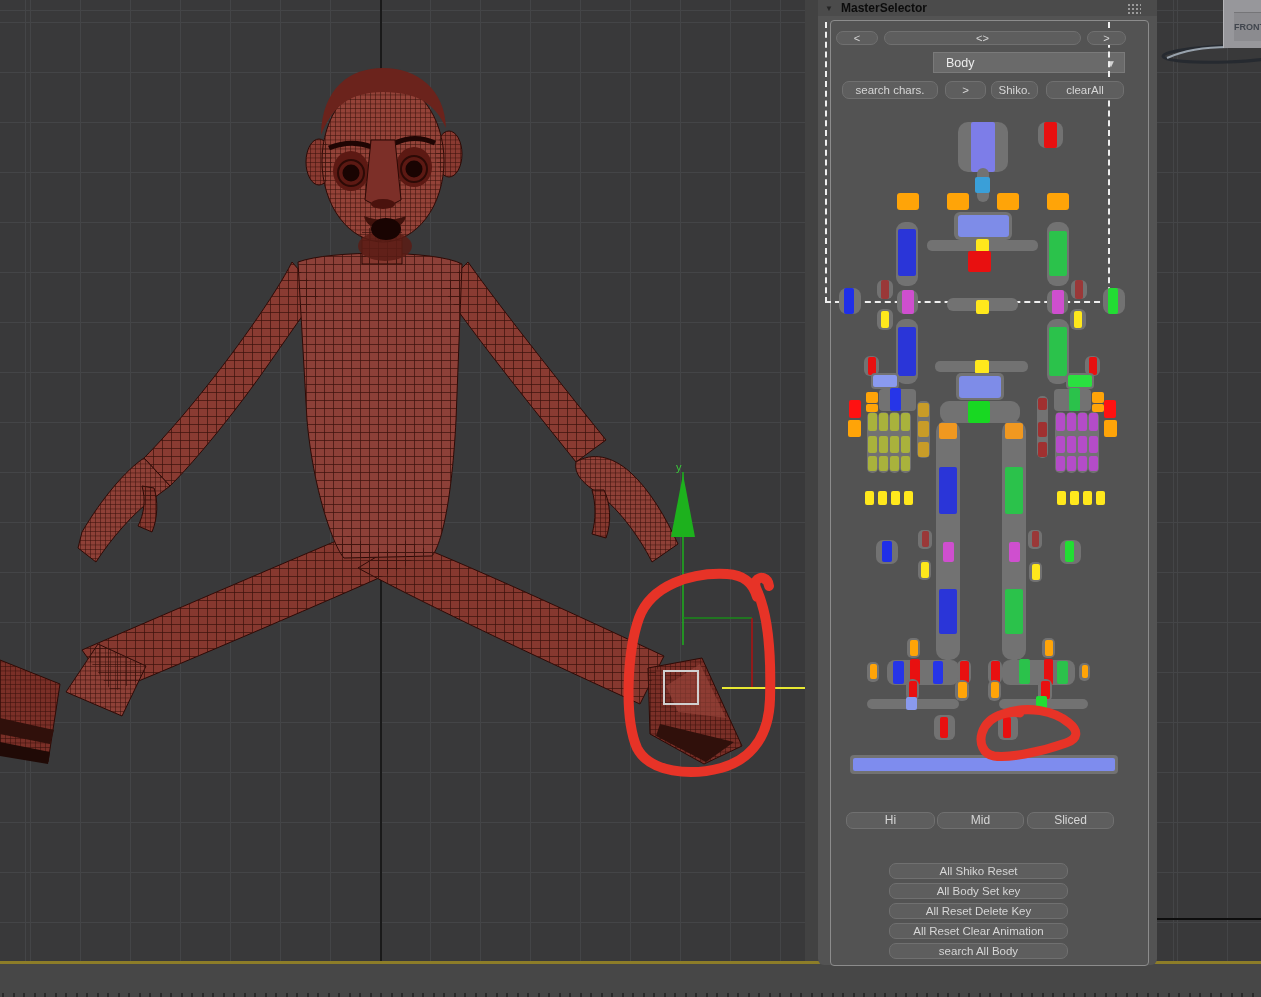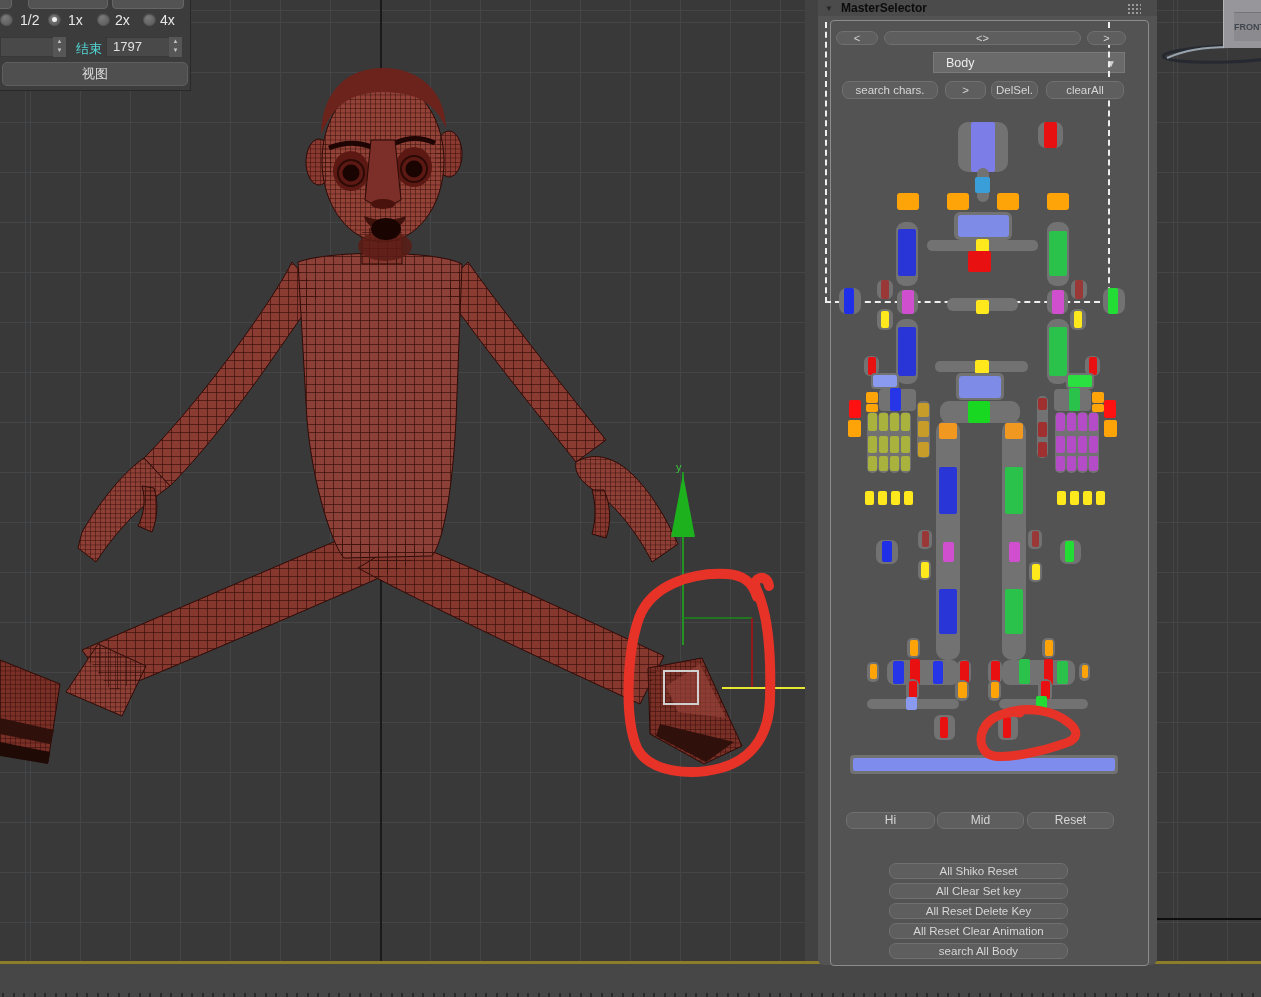--- a/index.html
+++ b/index.html
@@ -288,41 +288,20 @@
       <div class="tick" style="left: 1178px; position: absolute;"></div>
       <div class="tick" style="left: 1188.5px; position: absolute;"></div>
       <div class="tick" style="left: 1199px; position: absolute;"></div>
       <div class="tick" style="left: 1209.5px; position: absolute;"></div>
       <div class="tick" style="left: 1220px; position: absolute;"></div>
       <div class="tick" style="left: 1230.5px; position: absolute;"></div>
       <div class="tick" style="left: 1241px; position: absolute;"></div>
       <div class="tick" style="left: 1251.5px; position: absolute;"></div>
     </div>
 
-  <div id="dlg" class="abs">
-    <div class="cutbtn" style="left:-20px;width:30px"></div>
-    <div class="cutbtn" style="left:28px;width:78px"></div>
-    <div class="cutbtn" style="left:112px;width:70px"></div>
-    <div id="radio-row">
-        <div class="radio" style="left: 0px; top: 13px; position: absolute;"></div>
-        <div class="rlabel" style="left: 20px; position: absolute;">1/2</div>
-        <div class="radio sel" style="left: 48px; top: 13px; position: absolute;"></div>
-        <div class="rlabel" style="left: 68px; position: absolute;">1x</div>
-        <div class="radio" style="left: 97px; top: 13px; position: absolute;"></div>
-        <div class="rlabel" style="left: 115px; position: absolute;">2x</div>
-        <div class="radio" style="left: 143px; top: 13px; position: absolute;"></div>
-        <div class="rlabel" style="left: 160px; position: absolute;">4x</div>
-      </div>
-    <div class="spinbox" style="left:0;width:46px"></div>
-    <div class="spinarrows" style="left:53px">▲<br>▼</div>
-    <div id="end-label">结束</div>
-    <div class="spinbox" style="left:106px;width:57px">1797</div>
-    <div class="spinarrows" style="left:169px">▲<br>▼</div>
-    <div id="view-btn">视图</div>
-  </div>
 
   <div id="panel" class="abs">
     <div id="panel-header">
       <span class="tri">▼</span>
       <span id="panel-title">MasterSelector</span>
       <span id="grip"></span>
     </div>
   </div>
   <div id="groupbox" class="abs lay"></div>
   <div id="nav-row"></div>
@@ -514,23 +493,23 @@
 
   <svg class="abs lay" width="1261" height="997" style="left:0;top:0;z-index:60">
     <path id="scribble-foot" d="M757 597 C753 583 744 575 727 574 C692 572 651 585 639 618 C627 652 624 718 637 748 C650 773 691 776 721 768 C753 759 769 734 770 699 C771 664 769 625 761 601 C758 590 753 586 756 581 C760 575 768 578 769 586" fill="none" stroke-width="10" stroke-linecap="round" stroke="#e73327"></path>
     <path id="scribble-panel" d="M1003 714 C1028 705 1055 711 1069 723 C1079 731 1078 739 1066 743 C1038 753 1008 758 994 756 C983 754 979 743 982 733 C985 723 993 717 1003 714 C1010 712 1016 712 1020 713" fill="none" stroke-width="9" stroke-linecap="round" stroke="#e73327"></path>
   </svg>
 <div class="pbtn" style="left: 836px; top: 31px; width: 42px; height: 14px; line-height: 12px; font-size: 11px;">&lt;</div>
     <div class="pbtn" style="left: 884px; top: 31px; width: 197px; height: 14px; line-height: 12px; font-size: 11px;">&lt;&gt;</div>
     <div class="pbtn" style="left: 1087px; top: 31px; width: 39px; height: 14px; line-height: 12px; font-size: 11px;">&gt;</div>
     <div class="pbtn" style="left: 842px; top: 81px; width: 96px; height: 18px; line-height: 16px;">search chars.</div>
     <div class="pbtn" style="left: 945px; top: 81px; width: 41px; height: 18px; line-height: 16px;">&gt;</div>
-    <div class="pbtn" style="left: 991px; top: 81px; width: 47px; height: 18px; line-height: 16px;">DelSel.</div>
+    <div class="pbtn" style="left: 991px; top: 81px; width: 47px; height: 18px; line-height: 16px;">Shiko.</div>
     <div class="pbtn" style="left: 1046px; top: 81px; width: 78px; height: 18px; line-height: 16px;">clearAll</div>
     <div class="pbtn" style="left: 846px; top: 812px; width: 89px; height: 17px; line-height: 15px; font-size: 12px;">Hi</div>
     <div class="pbtn" style="left: 937px; top: 812px; width: 87px; height: 17px; line-height: 15px; font-size: 12px;">Mid</div>
-    <div class="pbtn" style="left: 1027px; top: 812px; width: 87px; height: 17px; line-height: 15px; font-size: 12px;">Reset</div>
+    <div class="pbtn" style="left: 1027px; top: 812px; width: 87px; height: 17px; line-height: 15px; font-size: 12px;">Sliced</div>
     <div class="pbtn" style="left: 889px; top: 863px; width: 179px; height: 16px; line-height: 14px;">All Shiko Reset</div>
-    <div class="pbtn" style="left: 889px; top: 883px; width: 179px; height: 16px; line-height: 14px;">All Clear Set key</div>
+    <div class="pbtn" style="left: 889px; top: 883px; width: 179px; height: 16px; line-height: 14px;">All Body Set key</div>
     <div class="pbtn" style="left: 889px; top: 903px; width: 179px; height: 16px; line-height: 14px;">All Reset Delete Key</div>
     <div class="pbtn" style="left: 889px; top: 923px; width: 179px; height: 16px; line-height: 14px;">All Reset Clear Animation</div>
     <div class="pbtn" style="left: 889px; top: 943px; width: 179px; height: 16px; line-height: 14px;">search All Body</div>
   </div>
 
 </body></html>

